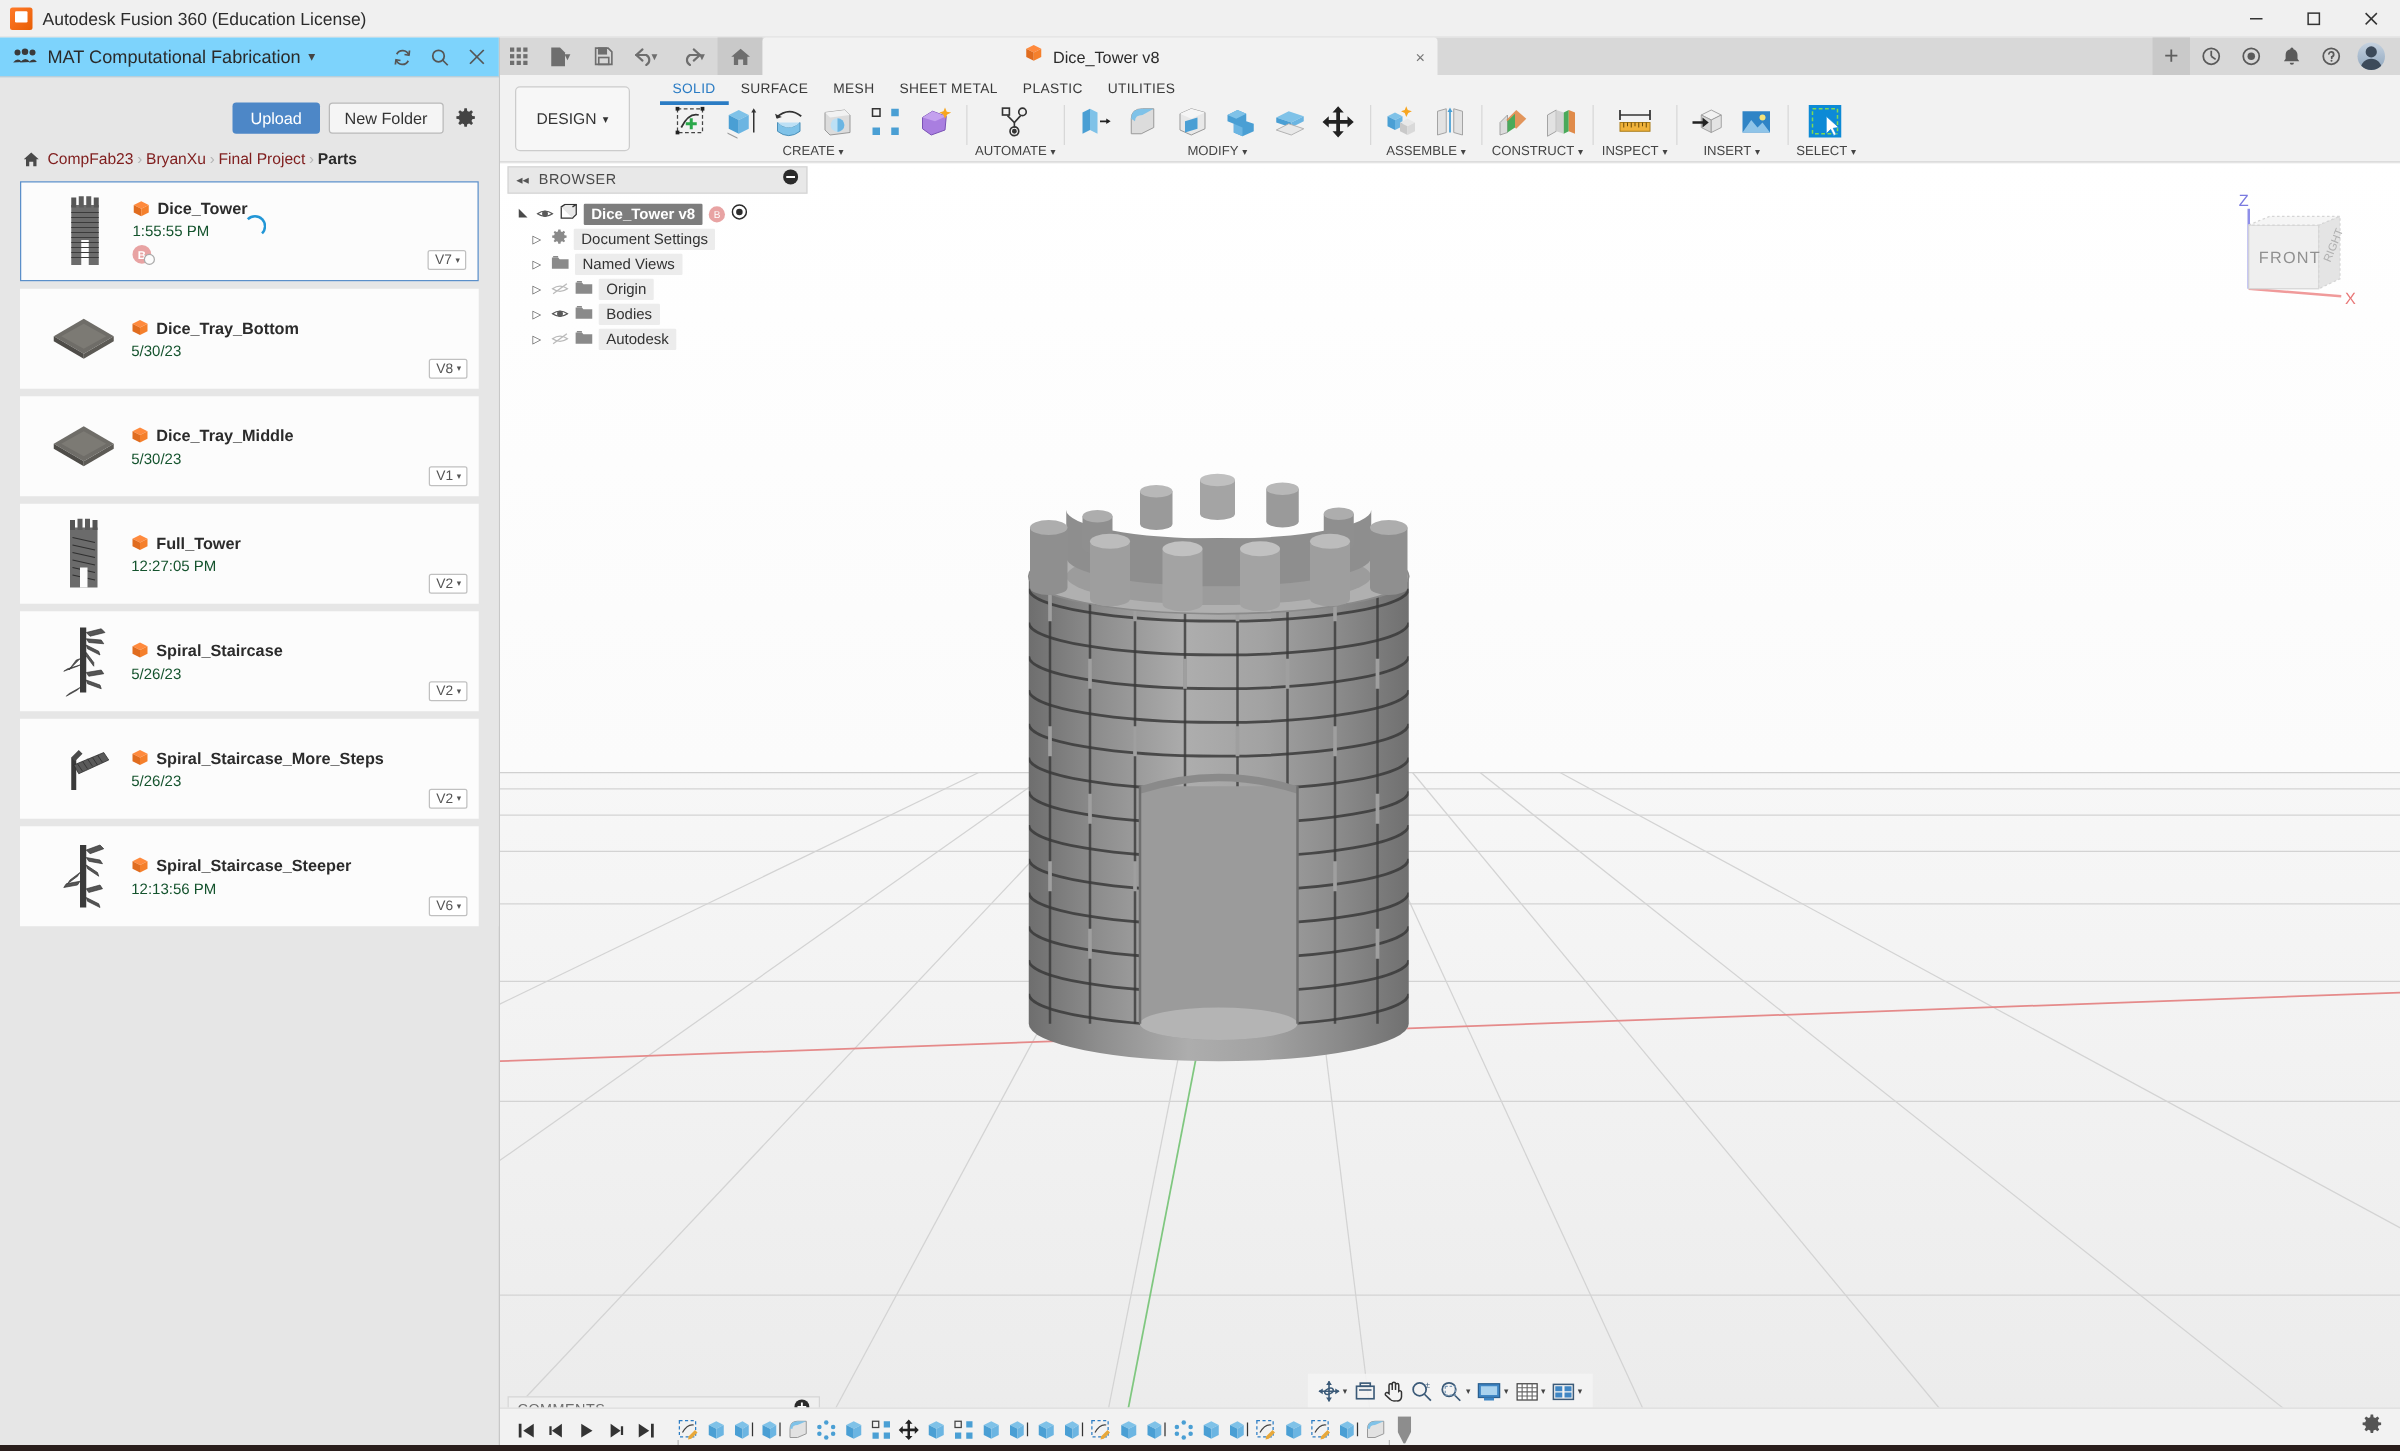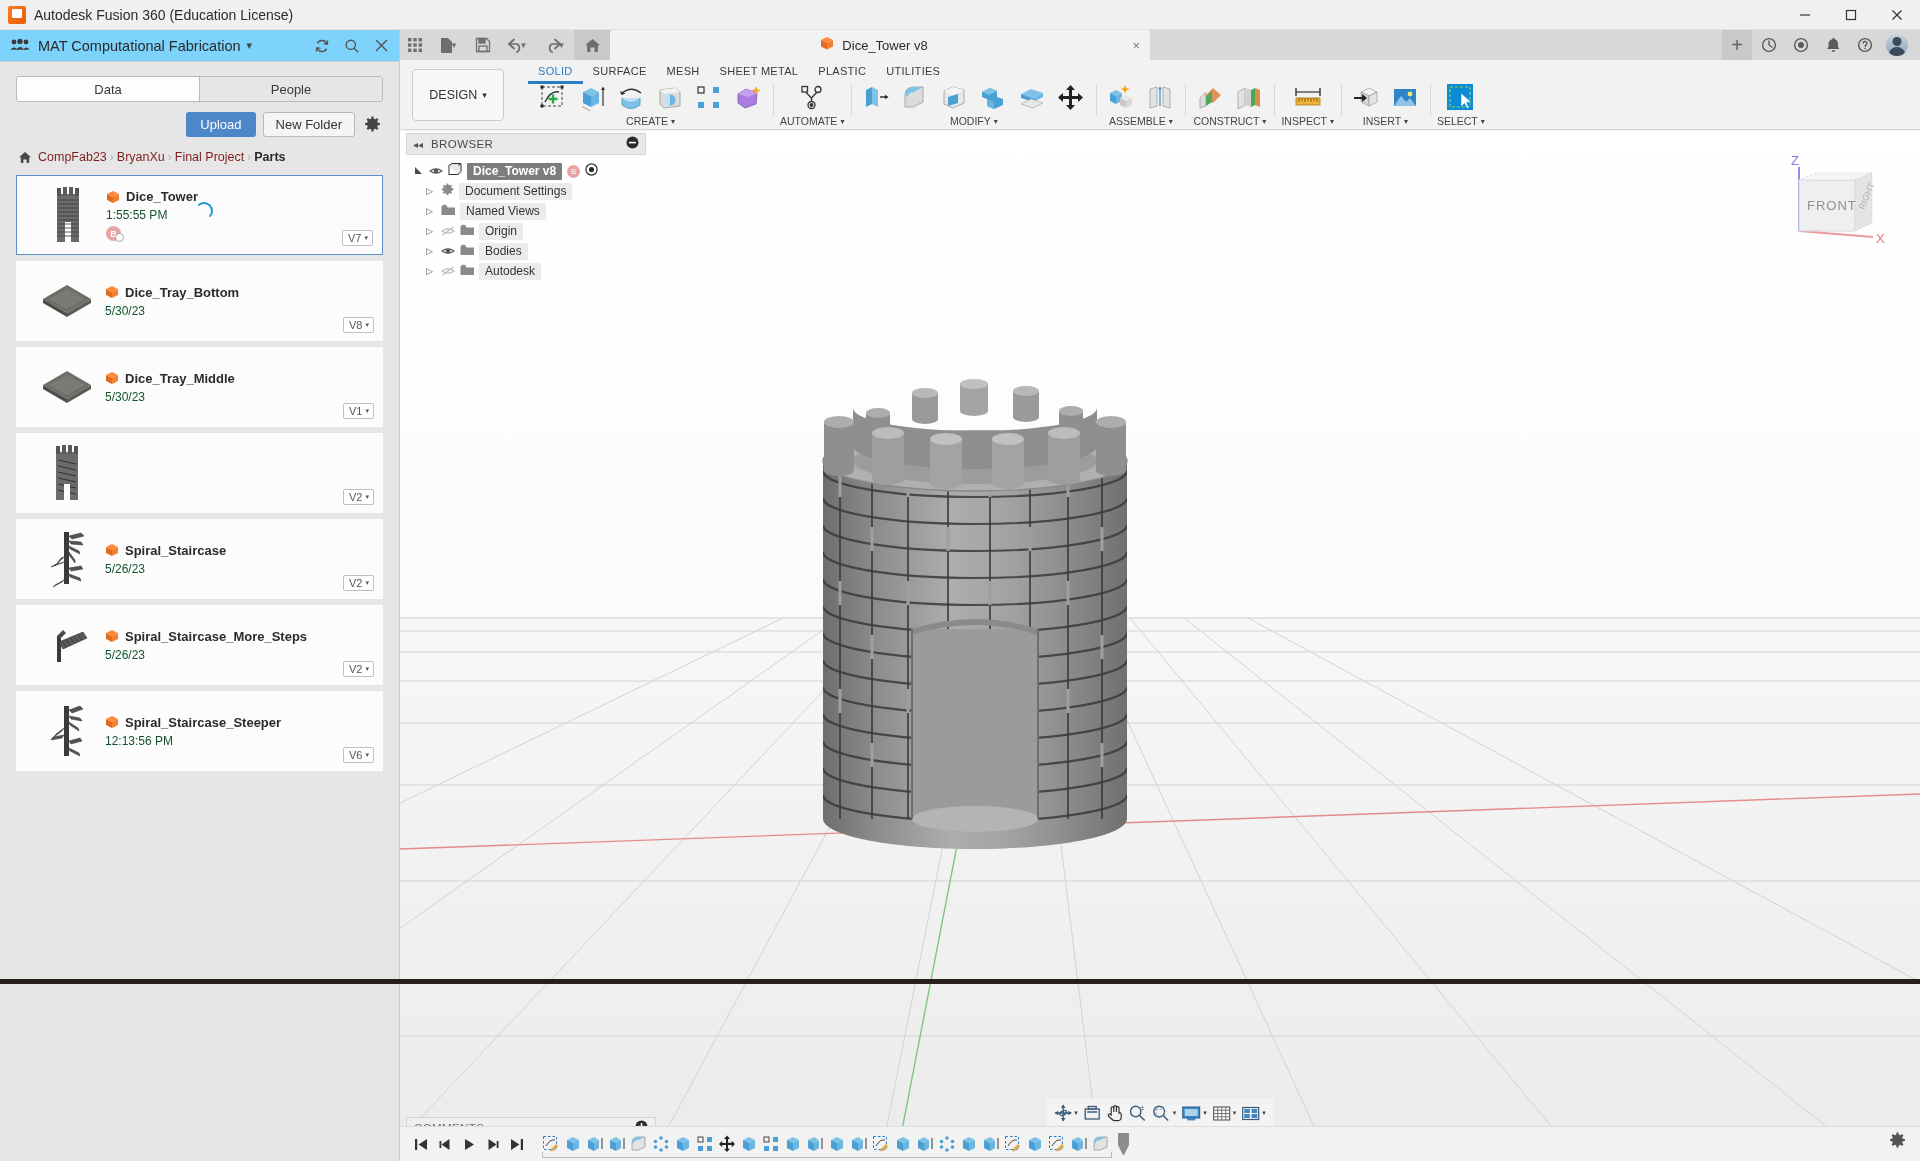--- a/index.html
+++ b/index.html
@@ -3,21 +3,21 @@
 <meta charset="utf-8">
 <style>
   * { box-sizing: border-box; margin: 0; padding: 0; }
   html, body {
     width: 1920px; height: 1161px;
     font-family: "Liberation Sans", sans-serif;
     overflow: hidden;
     background: #ffffff;
     -webkit-font-smoothing: antialiased;
   }
-  #app { position: relative; width: 1920px; height: 984px; }
+  #app { position: relative; width: 1920px; height: 1161px; }
 
   
   .os-titlebar {
     position: absolute; left: 0; top: 0; width: 1920px; height: 30px;
     background: #f0f0f0; display: flex; align-items: center;
     border-bottom: 1px solid #e2e2e2;
   }
   .os-icon {
     width: 18px; height: 18px; margin-left: 8px; margin-right: 8px;
     background: linear-gradient(135deg, #ff7a29, #e85d04);
@@ -294,24 +294,20 @@
         <span class="dp-hicon">
           <svg width="15" height="15" viewBox="0 0 15 15" stroke="#555" stroke-width="1.4">
             <line x1="2" y1="2" x2="13" y2="13"></line>
               <line x1="13" y1="2" x2="2" y2="13"></line>
           </svg>
         </span>
       </div>
     </div>
 
     <div class="dp-body">
-      <div class="dp-tabs">
-        <div class="dp-tab active">Data</div>
-        <div class="dp-tab">People</div>
-      </div>
 
       <div class="dp-actions">
         <button class="btn-upload">Upload</button>
         <button class="btn-newfolder">New Folder</button>
         <span class="btn-gear">
           <svg width="17" height="17" viewBox="0 0 17 17" fill="#444">
             <path d="M8.5 5.6a2.9 2.9 0 1 0 0 5.8 2.9 2.9 0 0 0 0-5.8zm0 1.5a1.4 1.4 0 1 1 0 2.8 1.4 1.4 0 0 1 0-2.8z"></path>
             <path d="M7.5 0.6h2l0.3 2.1 1.5 0.6 1.7-1.2 1.4 1.4-1.2 1.7 0.6 1.5 2.1 0.3v2l-2.1 0.3-0.6 1.5 1.2 1.7-1.4 1.4-1.7-1.2-1.5 0.6-0.3 2.1h-2l-0.3-2.1-1.5-0.6-1.7 1.2-1.4-1.4 1.2-1.7-0.6-1.5-2.1-0.3v-2l2.1-0.3 0.6-1.5-1.2-1.7 1.4-1.4 1.7 1.2 1.5-0.6z"></path>
           </svg>
         </span>
@@ -445,20 +441,33 @@
               <g stroke="#2f2f2f" stroke-width="1">
                 <line x1="15" y1="20" x2="33" y2="24"></line>
                   <line x1="15" y1="26" x2="33" y2="30"></line>
                   <line x1="15" y1="32" x2="33" y2="36"></line>
                 <line x1="15" y1="38" x2="33" y2="42"></line>
                   <line x1="15" y1="44" x2="33" y2="48"></line>
                   <line x1="15" y1="50" x2="33" y2="54"></line>
               </g>
               <rect x="21" y="44" width="6" height="16" fill="#fcfcfc"></rect>
             </svg>
+          </div>
+          <div class="file-meta">
+            <div class="file-nameline">
+              <span class="cube-badge">
+                <svg width="14" height="14" viewBox="0 0 14 14">
+                    <path d="M7 1 L13 4 L7 7 L1 4 z" fill="#ff8a3d"></path>
+                    <path d="M1 4 L7 7 L7 13 L1 10 z" fill="#e06c1f"></path>
+                    <path d="M13 4 L7 7 L7 13 L13 10 z" fill="#f5802c"></path>
+                  </svg>
+              </span>
+              <span class="file-name">Full_Tower</span>
+            </div>
+            <div class="file-date">12:27:05 PM</div>
           </div>
           <div class="ver-badge">
             <span>V2</span>
             <span class="tri">▾</span>
           </div>
         </div>
 
         <div class="file-row">
           <div class="file-thumb">
             <svg width="48" height="66" viewBox="0 0 48 66">

